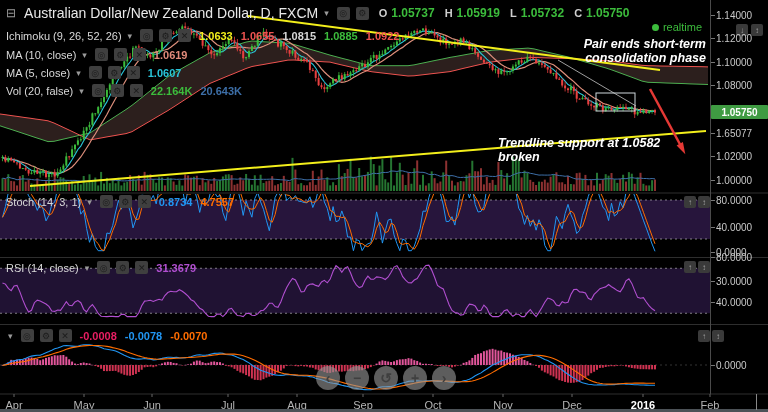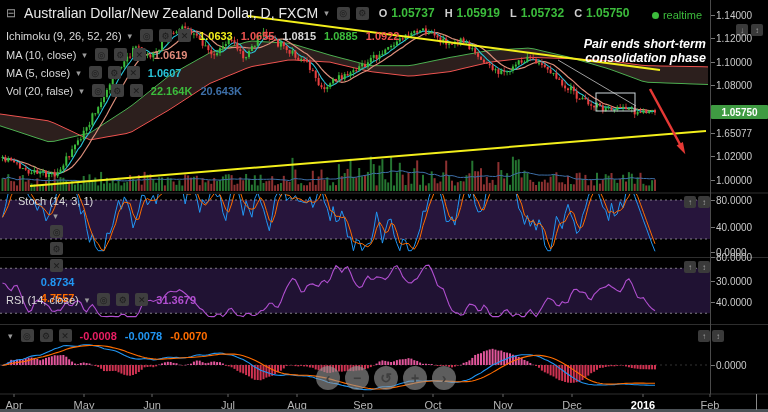--- a/index.html
+++ b/index.html
@@ -1053,59 +1053,63 @@
     <div class="legend-row" style="left:6px;top:84px;">
       <span class="lg">Vol (20, false)</span>
       <span class="caret">▾</span>
       <span class="ibox">◎</span>
       <span class="ibox">⚙</span>
       <span class="ibox">✕</span>
       <span class="val" style="color: rgb(60, 188, 60);">22.164K</span>
       <span class="val" style="color: rgb(61, 111, 168);">20.643K</span>
     </div>
 
-    <div class="legend-row" style="left:18px;top:195px;flex-direction:column;">
+    <div class="legend-row" style="left:6px;top:195px;">
       <span class="lg">Stoch (14, 3, 1)</span>
       <span class="caret">▾</span>
       <span class="ibox">◎</span>
       <span class="ibox">⚙</span>
       <span class="ibox">✕</span>
       <span class="val" style="color: rgb(33, 150, 243);">0.8734</span>
       <span class="val" style="color: rgb(255, 109, 0);">4.7557</span>
     </div>
 
-    <div class="legend-row" style="left:6px;top:261px;margin-top:32px;">
+    <div class="legend-row" style="left:6px;top:261px;">
       <span class="lg">RSI (14, close)</span>
       <span class="caret">▾</span>
       <span class="ibox">◎</span>
       <span class="ibox">⚙</span>
       <span class="ibox">✕</span>
       <span class="val" style="color: rgb(177, 79, 208);">31.3679</span>
     </div>
 
     <div class="legend-row" style="left:6px;top:329px;">
       <span class="caret">▾</span>
       <span class="ibox">◎</span>
       <span class="ibox">⚙</span>
       <span class="ibox">✕</span>
       <span class="val" style="color: rgb(233, 30, 99);">-0.0008</span>
       <span class="val" style="color: rgb(33, 150, 243);">-0.0078</span>
       <span class="val" style="color: rgb(255, 109, 0);">-0.0070</span>
     </div>
 
-    <div class="realtime" style="right:66px;top:9px;">
+    <div class="realtime" style="right:66px;top:21px;">
       <span class="rt-dot" style="background:#3cbc3c;"></span>
       <span style="color:#3cbc3c;">realtime</span>
     </div>
 
     <div class="ann" style="left:574px;top:37px;width:132px;text-align:right;">
       <div>Pair ends short-term</div>
       <div>consolidation phase</div>
     </div>
 
+    <div class="ann" style="left:498px;top:136px;width:180px;">
+      <div>Trendline support at 1.0582</div>
+      <div>broken</div>
+    </div>
 
     <div class="price-tag" id="price-tag" style="top: 105px; background: rgb(63, 155, 66);">1.05750</div>
 
     <div class="pane-btn" style="left:736px;top:24px;">↓</div>
     <div class="pane-btn" style="left:751px;top:24px;">↕</div>
     <div class="pane-btn" style="left:684px;top:196px;">↑</div>
     <div class="pane-btn" style="left:698px;top:196px;">↕</div>
     <div class="pane-btn" style="left:684px;top:261px;">↑</div>
     <div class="pane-btn" style="left:698px;top:261px;">↕</div>
     <div class="pane-btn" style="left:698px;top:330px;">↑</div>

